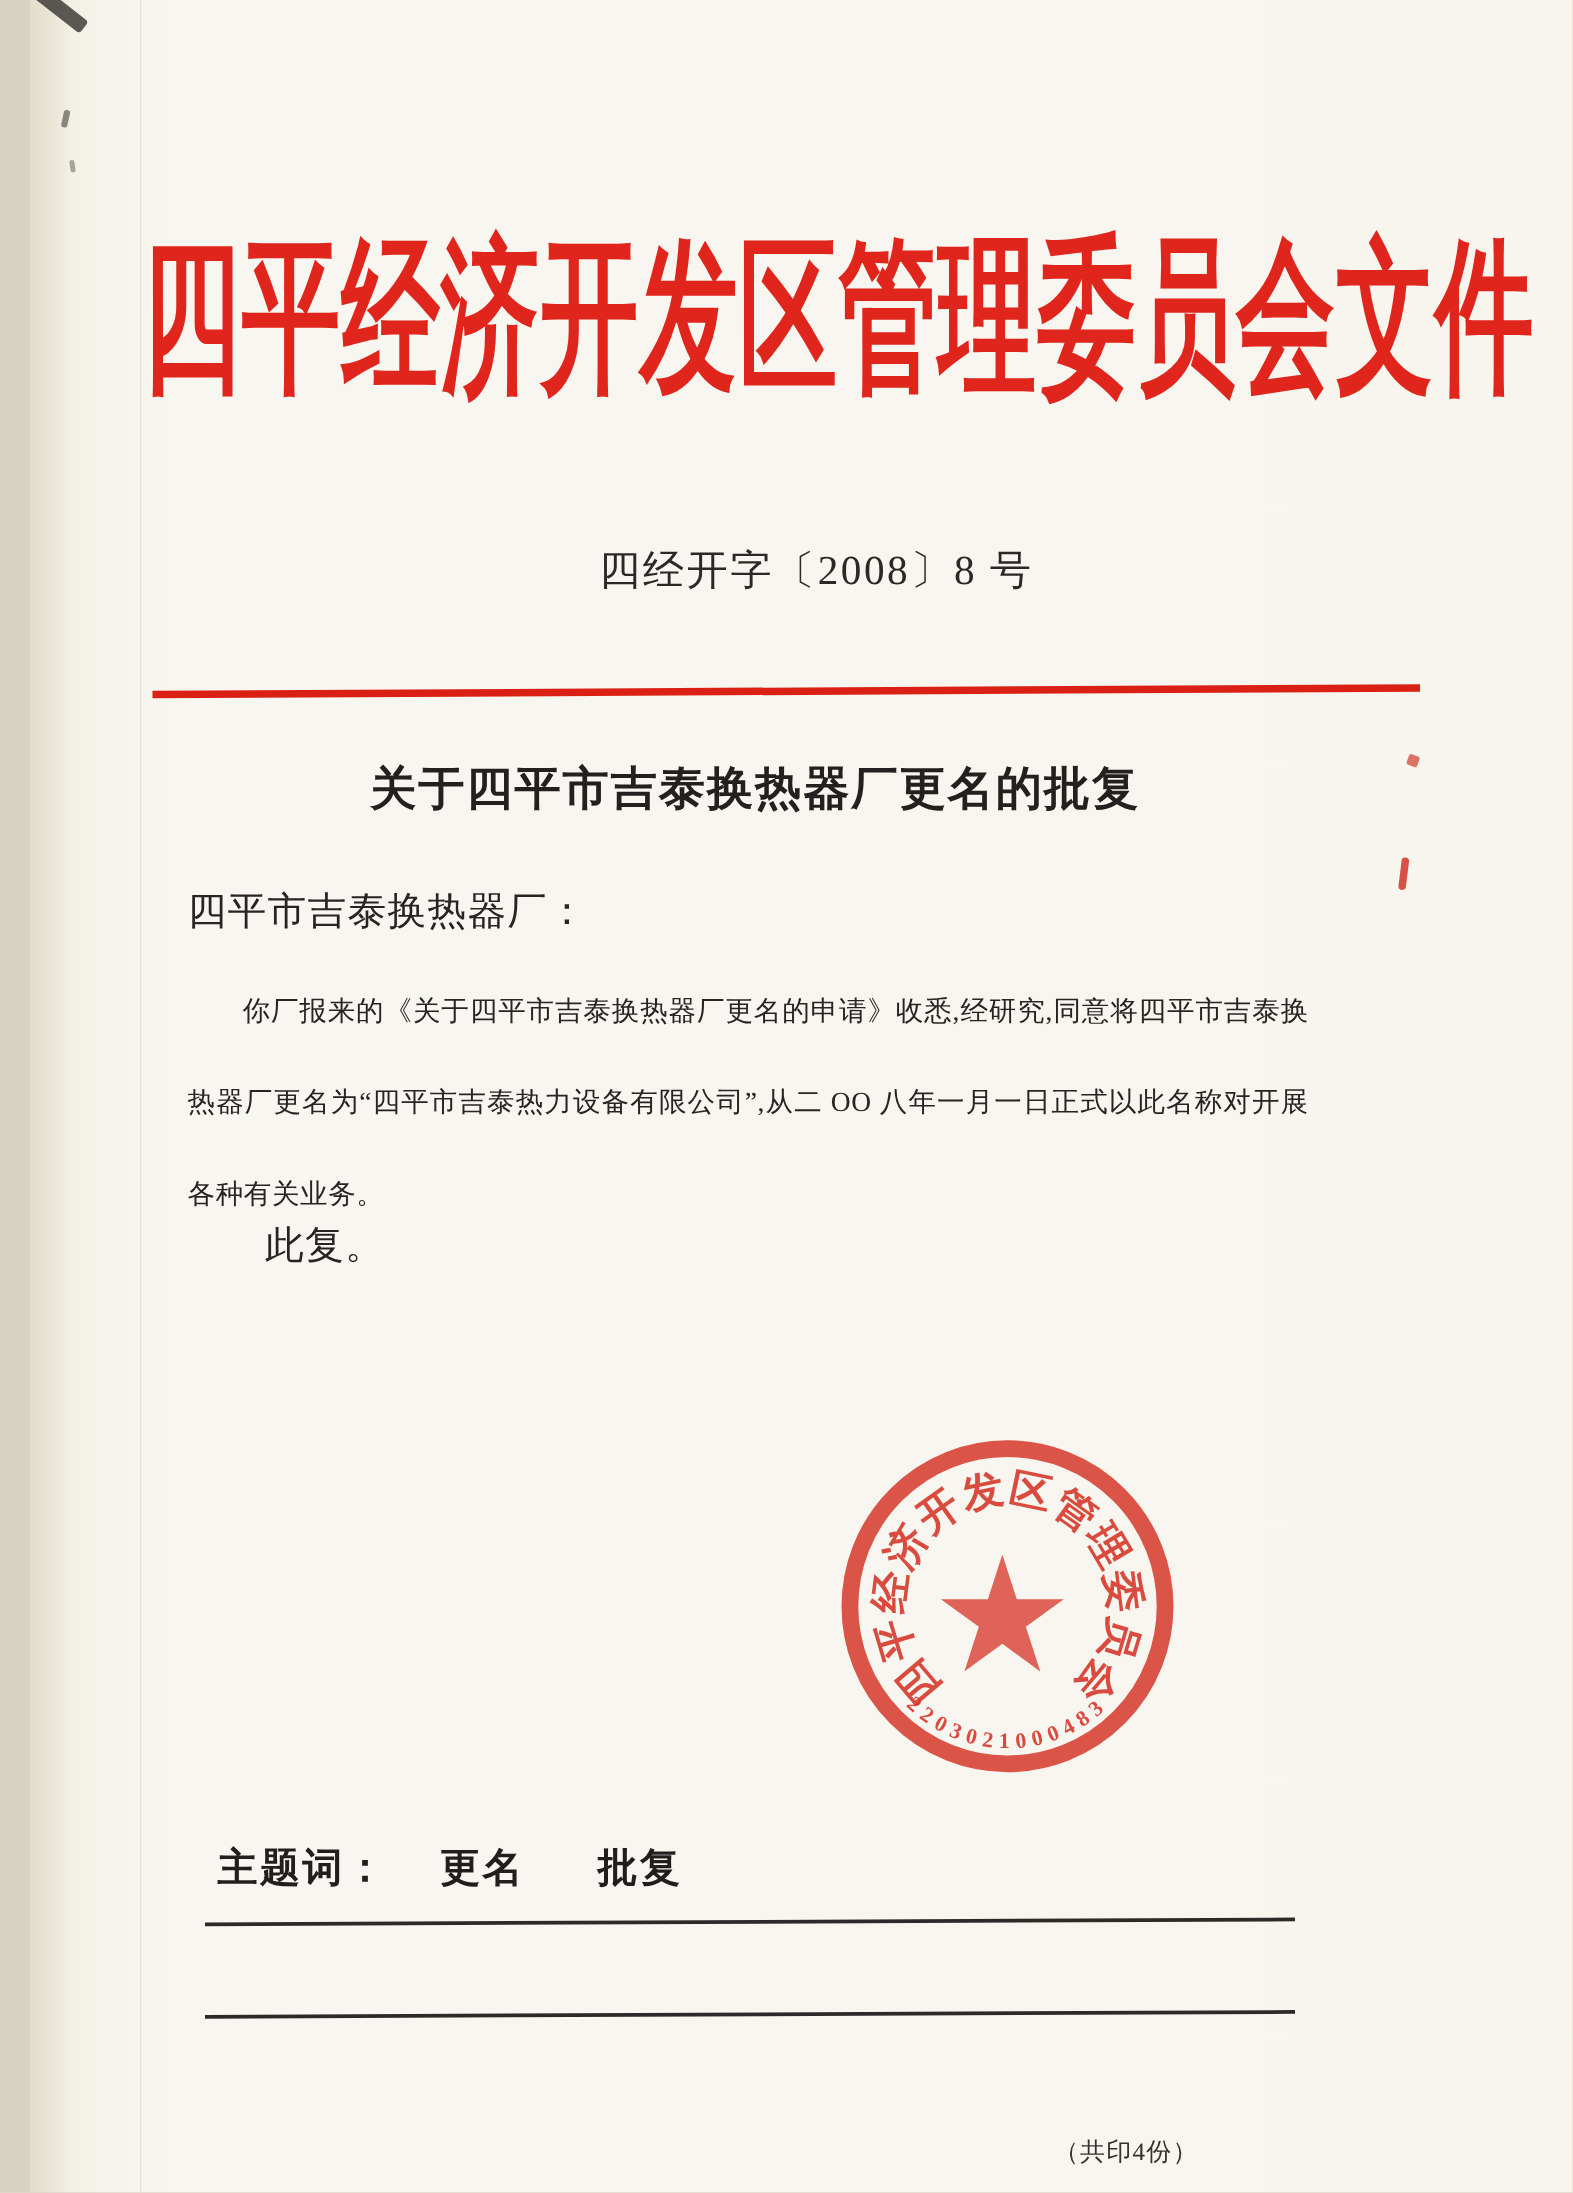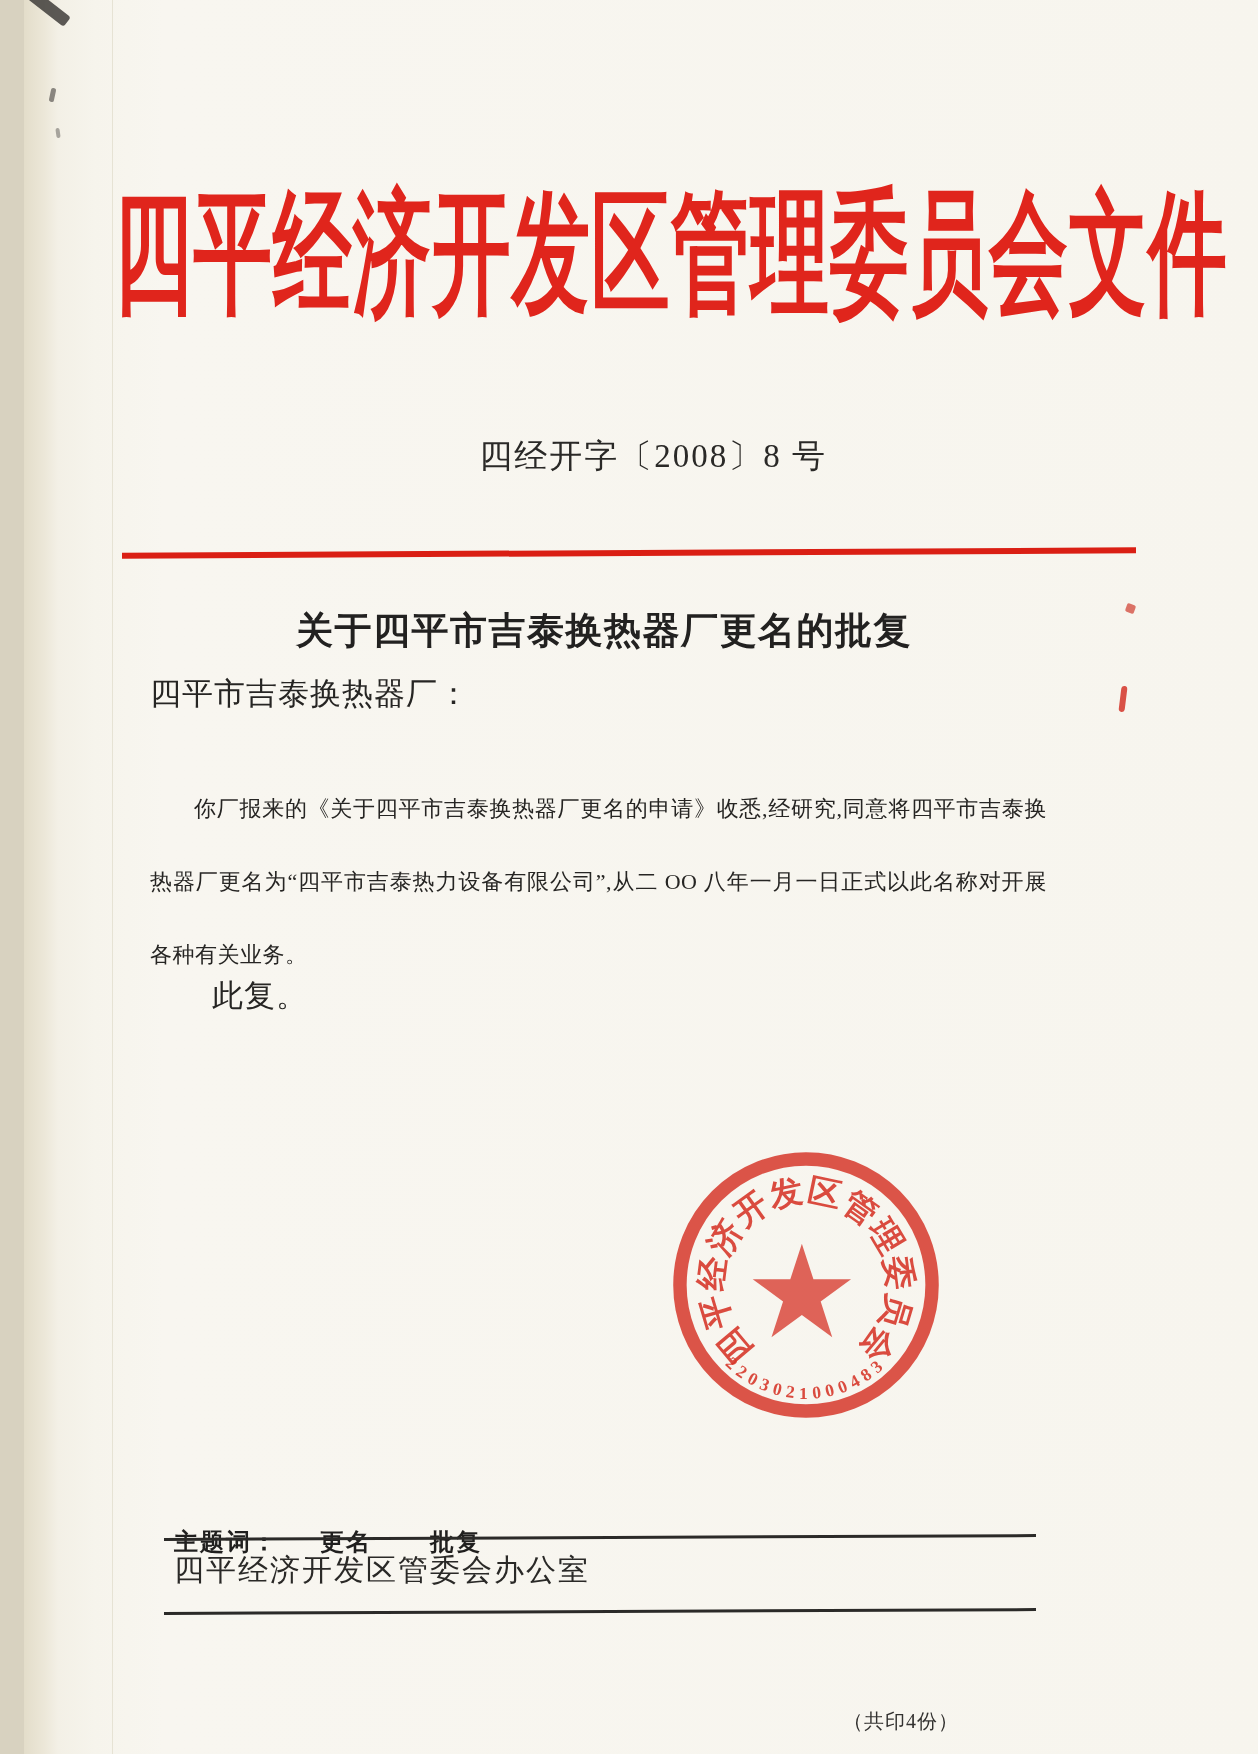--- a/index.html
+++ b/index.html
@@ -34,21 +34,21 @@
   .red-rule{
     position:absolute;left:98px;top:550px;width:1014px;height:6px;
     background:#da1f14;transform:rotate(-0.3deg);
   }
   .doc-title{
     position:absolute;left:0;top:606px;width:1160px;margin:0;text-align:center;
     font-size:37px;font-weight:bold;letter-spacing:1.5px;color:#222120;
     font-family:"Liberation Sans","DejaVu Sans",sans-serif;
   }
   .addressee{
-    position:absolute;left:126px;top:673px;margin:0;
+    position:absolute;left:126px;top:708px;margin:0;
     font-size:31px;letter-spacing:1px;
   }
   .body-para{
     position:absolute;left:126px;top:772px;width:897px;margin:0;
     font-size:22px;line-height:73px;letter-spacing:.5px;
     text-indent:2em;text-align:justify;
   }
   .closing{
     position:absolute;left:126px;top:975px;margin:0;
     font-size:31px;text-indent:2em;letter-spacing:1px;
@@ -57,23 +57,23 @@
     position:absolute;left:608px;top:1297px;
     font-size:32px;letter-spacing:2px;color:#2e2d2b;white-space:nowrap;
   }
   .seal{
     position:absolute;left:627px;top:1130px;width:310px;height:310px;
     mix-blend-mode:multiply;opacity:.94;
   }
   .seal text{font-family:"Liberation Serif","DejaVu Serif",serif;font-weight:bold;}
 
   .subject-row{
-    position:absolute;left:150px;top:1526px;
+    position:absolute;left:150px;top:1473px;
     font-family:"Liberation Sans","DejaVu Sans",sans-serif;
-    font-size:24px;font-weight:bold;color:#201f1e;letter-spacing:2px;
+    font-size:32px;font-weight:bold;color:#201f1e;letter-spacing:2px;
   }
   .subject-row .term1{margin-left:42px;}
   .subject-row .term2{margin-left:58px;}
   .fline{position:absolute;left:140px;width:872px;height:3px;background:#2b2a28;transform:rotate(-0.25deg);}
   .fline.l1{top:1536px;}
   .fline.l2{top:1610px;}
   .office{
     position:absolute;left:150px;top:1550px;
     font-size:30px;letter-spacing:2px;color:#2a2927;
   }
@@ -126,18 +126,17 @@
       <textPath href="#sealArcBottom" startOffset="50%">2203021000483</textPath>
     </text>
   </svg>
 
   <div class="subject-row">
     <span>主题词：</span><span class="term1">更名</span><span class="term2">批复</span>
   </div>
 
   <div class="fline l1"></div>
 
-  <div class="office">四平经济开发区管委会办公室</div>
 
   <div class="fline l2"></div>
 
   <div class="copies">（共印4份）</div>
 </div>
 
 </body></html>

